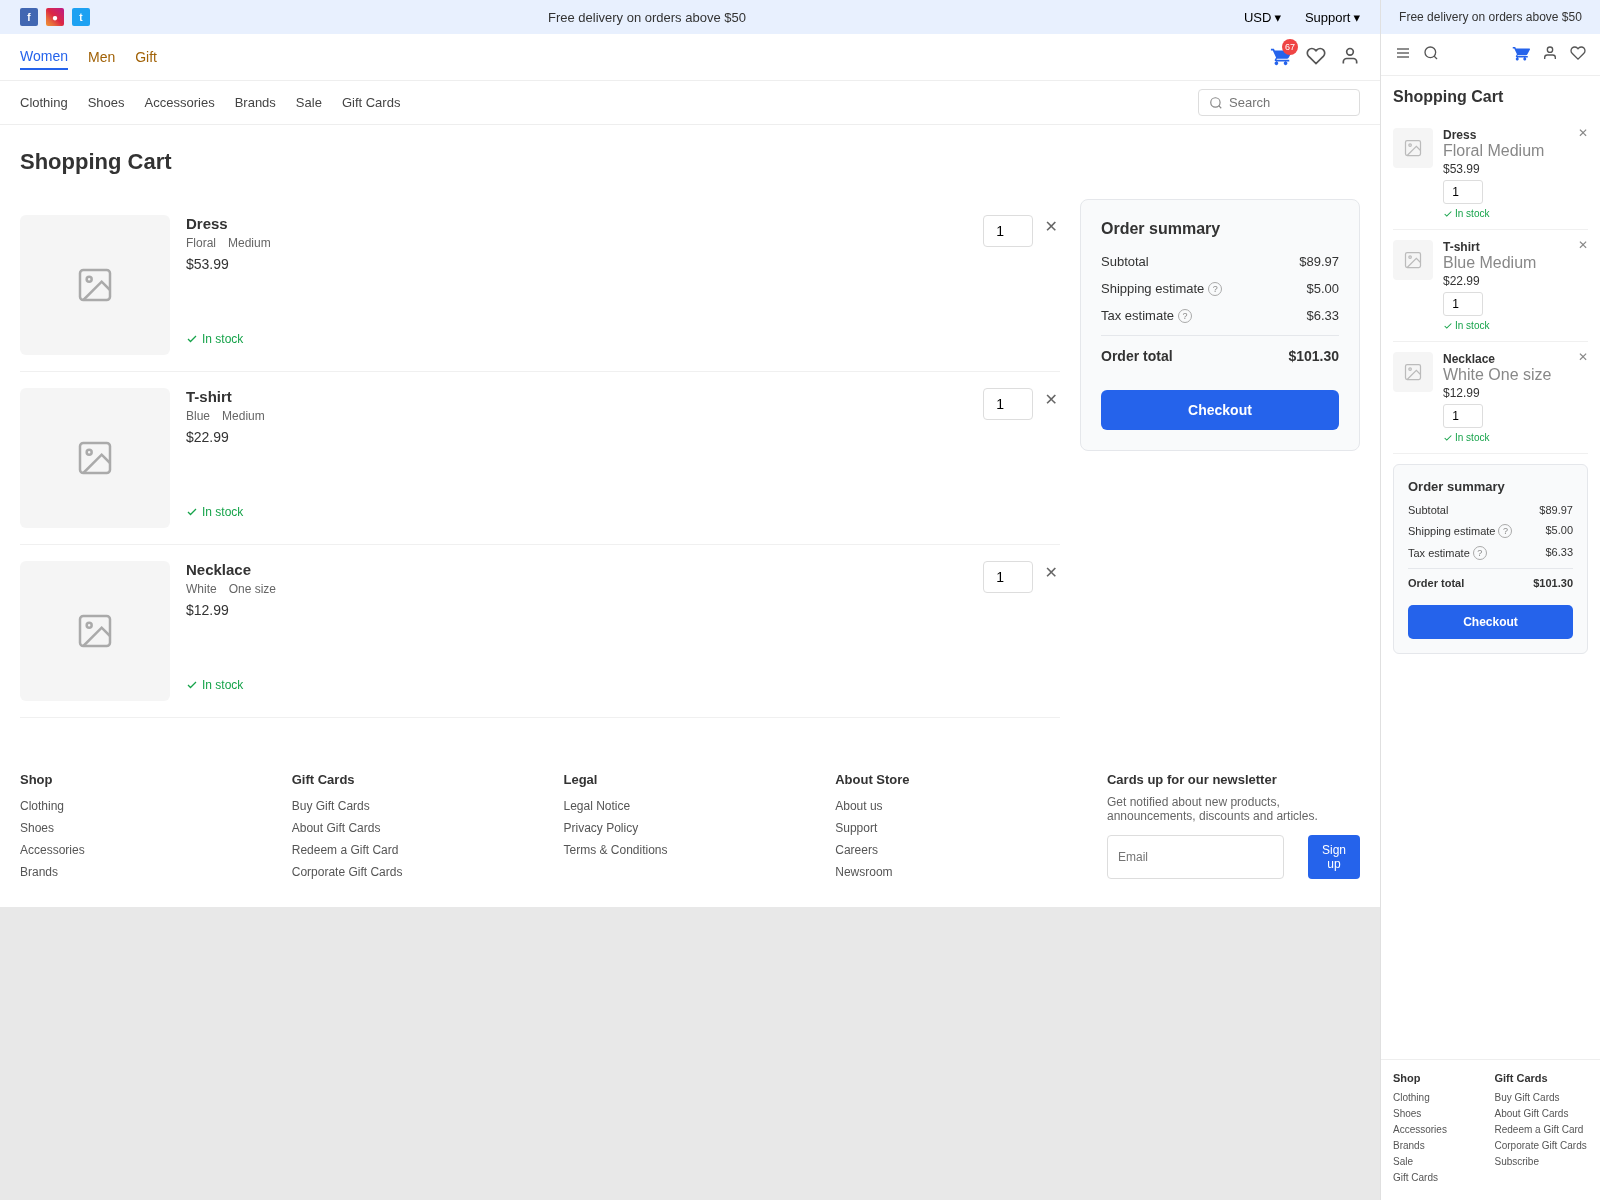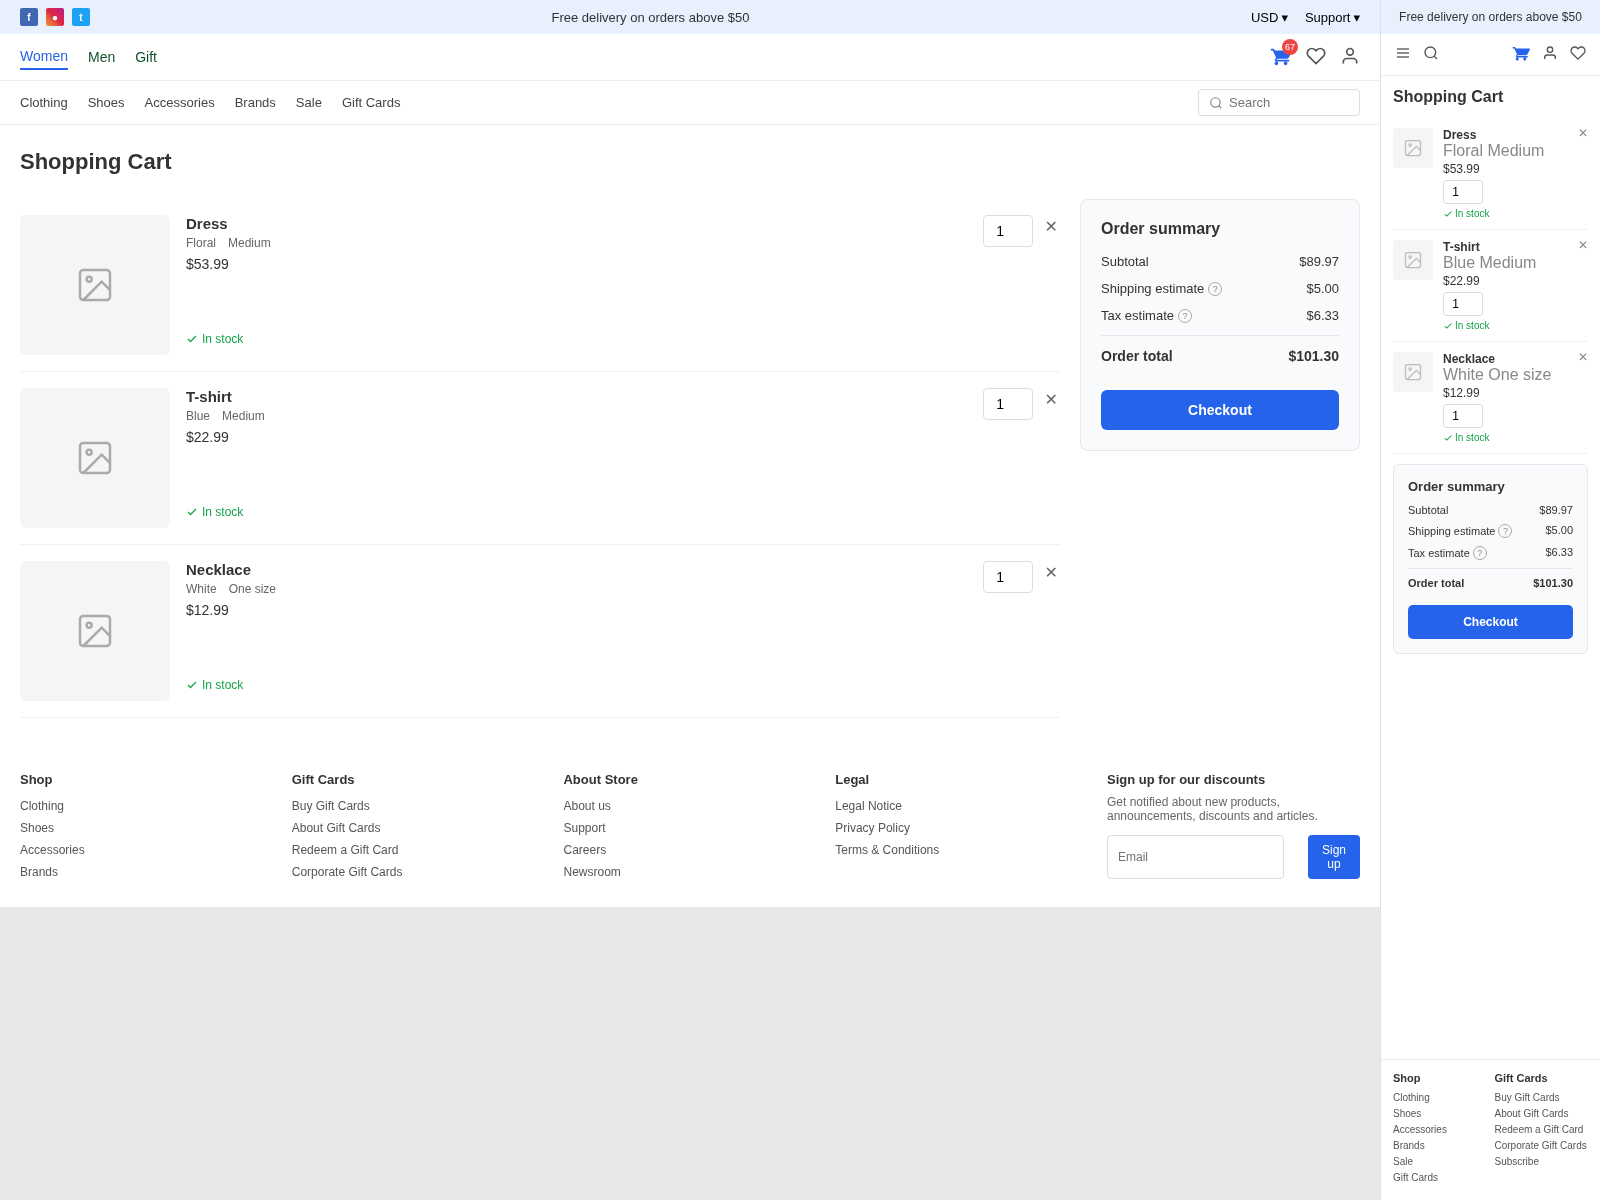--- a/index.html
+++ b/index.html
@@ -8,27 +8,27 @@
     
     .main-area { flex: 1; min-width: 0; padding: 0 0 0 0; }
 
     
     .top-bar { background: #e8f0fe; display: flex; align-items: center; justify-content: space-between; padding: 8px 20px; font-size: 13px; }
     .top-bar-social { display: flex; gap: 8px; }
     .social-icon { width: 18px; height: 18px; background: #4267B2; border-radius: 2px; display: inline-flex; align-items: center; justify-content: center; color: white; font-size: 10px; font-weight: bold; }
     .social-icon.ig { background: linear-gradient(45deg, #f09433, #e6683c, #dc2743, #cc2366, #bc1888); }
     .social-icon.tw { background: #1da1f2; }
     .top-bar-center { font-size: 13px; color: #333; }
-    .top-bar-right { display: flex; gap: 17px; align-items: center; margin-left: 40px; }
+    .top-bar-right { display: flex; gap: 24px; align-items: center; margin-left: 40px; }
     .top-bar-btn { background: none; border: none; cursor: pointer; font-size: 13px; display: flex; align-items: center; gap: 3px; }
 
     
     .header { background: white; padding: 10px 20px; display: flex; align-items: center; justify-content: space-between; border-bottom: 1px solid #eee; }
     .nav-tabs { display: flex; gap: 20px; }
-    .nav-tab { background: none; border: none; cursor: pointer; font-size: 14px; color: #14532d; padding: 4px 0; }
+    .nav-tab { background: none; border: none; cursor: pointer; font-size: 14px; color: #a16207; padding: 4px 0; }
     .nav-tab.active { color: #2563eb; border-bottom: 2px solid #2563eb; }
     .header-icons { display: flex; gap: 14px; align-items: center; }
     .header-icon-btn { background: none; border: none; cursor: pointer; position: relative; }
     .cart-badge { position: absolute; top: -6px; right: -6px; background: #ef4444; color: white; border-radius: 50%; width: 16px; height: 16px; font-size: 9px; display: flex; align-items: center; justify-content: center; }
 
     
     .nav-bar { background: white; padding: 8px 20px; display: flex; align-items: center; justify-content: space-between; border-bottom: 1px solid #eee; }
     .nav-links { display: flex; gap: 20px; }
     .nav-link { background: none; border: none; cursor: pointer; font-size: 13px; color: #444; }
     .search-box { display: flex; align-items: center; gap: 6px; border: 1px solid #ddd; border-radius: 4px; padding: 5px 10px; }
@@ -299,34 +299,34 @@
         <a href="#">Brands</a>
       </div>
       <div class="footer-col">
         <h4>Gift Cards</h4>
         <a href="#">Buy Gift Cards</a>
         <a href="#">About Gift Cards</a>
         <a href="#">Redeem a Gift Card</a>
         <a href="#">Corporate Gift Cards</a>
       </div>
       <div class="footer-col">
+        <h4>Legal</h4>
+        <a href="#">Legal Notice</a>
+        <a href="#">Privacy Policy</a>
+        <a href="#">Terms &amp; Conditions</a>
+      </div>
+      <div class="footer-col">
         <h4>About Store</h4>
         <a href="#">About us</a>
         <a href="#">Support</a>
         <a href="#">Careers</a>
         <a href="#">Newsroom</a>
       </div>
-      <div class="footer-col">
-        <h4>Legal</h4>
-        <a href="#">Legal Notice</a>
-        <a href="#">Privacy Policy</a>
-        <a href="#">Terms &amp; Conditions</a>
-      </div>
       <div class="footer-col newsletter-section">
-        <h4>Sign up for our discounts</h4>
+        <h4>Cards up for our newsletter</h4>
         <p>Get notified about new products, announcements, discounts and articles.</p>
         <div class="newsletter-form">
           <input class="newsletter-input" type="email" placeholder="Email" style="">
           <button class="newsletter-btn">Sign up</button>
         </div>
       </div>
     </div>
   </div>
 </div>
 

